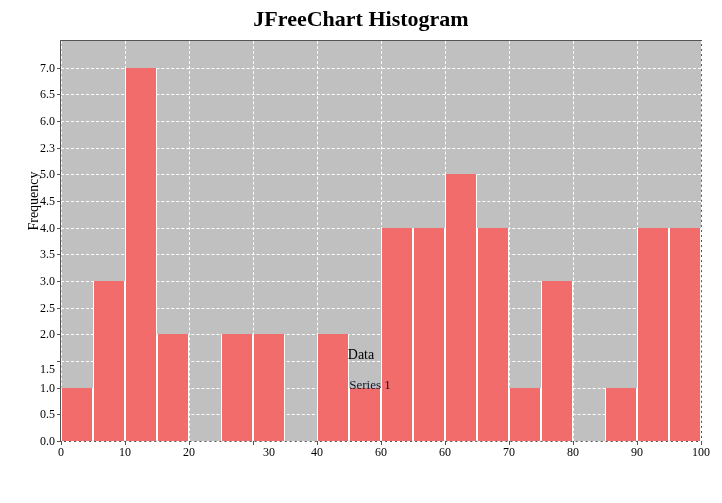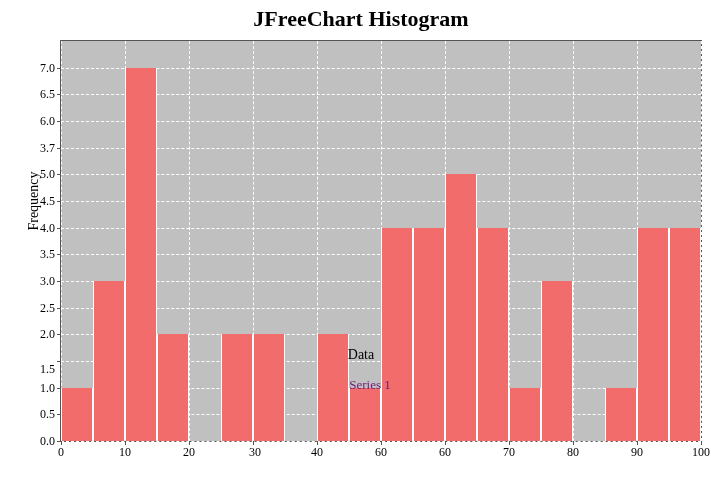--- a/index.html
+++ b/index.html
@@ -91,21 +91,21 @@
     color: #000;
     transform: translateX(-50%);
     white-space: nowrap;
   }
   .legend {
     position: absolute;
     left: 50%;
     transform: translateX(-50%);
     bottom: 8px;
     font-size: 13px;
-    color: #701a75;
+    color: #0f172a;
     display: flex;
     align-items: center;
     gap: 6px;
   }
   .legend-swatch {
     width: 12px;
     height: 12px;
     background: #f26c6c;
     display: inline-block;
   }
@@ -163,42 +163,42 @@
       <div class="tick-mark-y" style="top: 186.667px;"></div>
       <div class="y-tick" style="top: 186.667px;">4.0</div>
       <div class="grid-line-h" style="top: 160px;"></div>
       <div class="tick-mark-y" style="top: 160px;"></div>
       <div class="y-tick" style="top: 160px;">4.5</div>
       <div class="grid-line-h" style="top: 133.333px;"></div>
       <div class="tick-mark-y" style="top: 133.333px;"></div>
       <div class="y-tick" style="top: 133.333px;">5.0</div>
       <div class="grid-line-h" style="top: 106.667px;"></div>
       <div class="tick-mark-y" style="top: 106.667px;"></div>
-      <div class="y-tick" style="top: 106.667px;">3.7</div>
+      <div class="y-tick" style="top: 106.667px;">2.3</div>
       <div class="grid-line-h" style="top: 80px;"></div>
       <div class="tick-mark-y" style="top: 80px;"></div>
       <div class="y-tick" style="top: 80px;">6.0</div>
       <div class="grid-line-h" style="top: 53.3333px;"></div>
       <div class="tick-mark-y" style="top: 53.3333px;"></div>
       <div class="y-tick" style="top: 53.3333px;">6.5</div>
       <div class="grid-line-h" style="top: 26.6667px;"></div>
       <div class="tick-mark-y" style="top: 26.6667px;"></div>
       <div class="y-tick" style="top: 26.6667px;">7.0</div>
       <div class="grid-line-v" style="left: 0px;"></div>
       <div class="tick-mark-x" style="left: 0px;"></div>
       <div class="x-tick" style="left: 0px;">0</div>
       <div class="grid-line-v" style="left: 64px;"></div>
       <div class="tick-mark-x" style="left: 64px;"></div>
       <div class="x-tick" style="left: 64px;">10</div>
       <div class="grid-line-v" style="left: 128px;"></div>
       <div class="tick-mark-x" style="left: 128px;"></div>
       <div class="x-tick" style="left: 128px;">20</div>
       <div class="grid-line-v" style="left: 192px;"></div>
       <div class="tick-mark-x" style="left: 192px;"></div>
-      <div class="x-tick" style="left: 194px;">30</div>
+      <div class="x-tick" style="left: 208px;">30</div>
       <div class="grid-line-v" style="left: 256px;"></div>
       <div class="tick-mark-x" style="left: 256px;"></div>
       <div class="x-tick" style="left: 256px;">40</div>
       <div class="grid-line-v" style="left: 320px;"></div>
       <div class="tick-mark-x" style="left: 320px;"></div>
       <div class="x-tick" style="left: 320px;">60</div>
       <div class="grid-line-v" style="left: 384px;"></div>
       <div class="tick-mark-x" style="left: 384px;"></div>
       <div class="x-tick" style="left: 384px;">60</div>
       <div class="grid-line-v" style="left: 448px;"></div>

